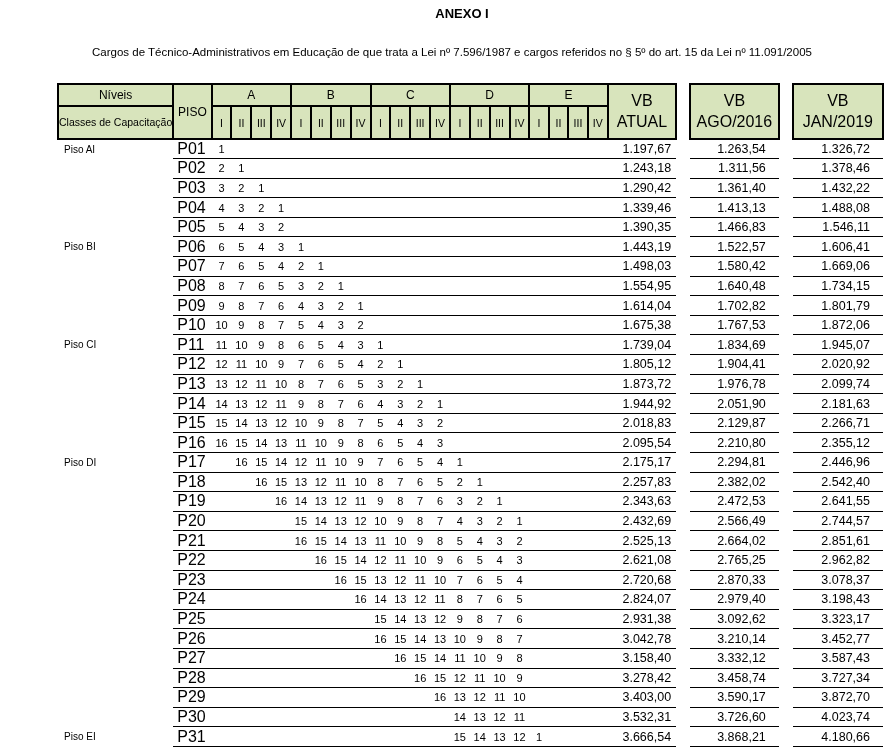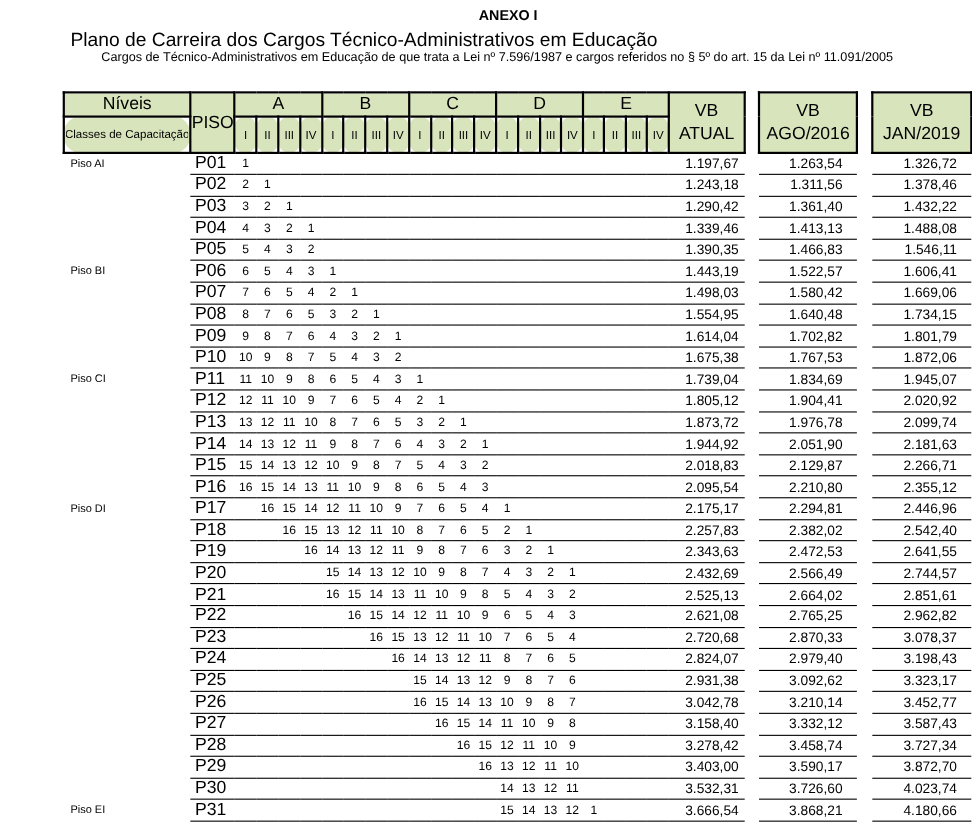--- a/index.html
+++ b/index.html
@@ -21,43 +21,42 @@
     text-align:center; font-size:11.5px;
   }
   table.career {
     position:absolute; left:57px; top:83px;
     border-collapse:collapse; table-layout:fixed;
   }
   table.career th, table.career td { overflow:hidden; white-space:nowrap; }
   
   th.g {
     background:var(--green); border:2px solid var(--border);
-    font-weight:normal; font-size:16px; text-align:center; vertical-align:middle;
+    font-weight:normal; font-size:12px; text-align:center; vertical-align:middle;
   }
   th.small { font-size:10.5px; line-height:1.25; }
   th.lvl { font-size:10.5px; }
   th.vbh { font-size:16px; line-height:1.3; }
   th.gapc, td.gapc { background:var(--bg); border:none; }
   tr.h1 th { height:22px; }
-  tr.h2 th { height:33px;border-radius:15px; }
+  tr.h2 th { height:33px; }
   
   tbody td { height:19.6px; vertical-align:middle; font-size:11px; text-align:center; }
   td.b { border-bottom:1px solid var(--border); }
   td.glabel { text-align:left; padding-left:6px; font-size:10px; }
   td.piso { text-align:left; padding-left:4px; font-size:16px; }
   td.vb { font-size:12.5px; text-align:right; }
   td.vb.atual { padding-right:5px; }
   td.vb.proj { padding-right:13px; }
 </style>
 </head>
 <body>
 
 <div class="page">
   <div class="annex">ANEXO I</div>
-  <div class="title">Plano de Carreira dos Cargos Técnico-Administrativos em Educação</div>
   <div class="subtitle">Cargos de Técnico-Administrativos em Educação de que trata a Lei nº 7.596/1987 e cargos referidos no § 5º do art. 15 da Lei nº 11.091/2005</div>
   <table class="career">
       <colgroup>
         <col style="width: 76px;">
         <col style="width: 39px;">
         <col style="width: 20.65px;">
         <col style="width: 20.65px;">
         <col style="width: 20.65px;">
         <col style="width: 20.65px;">
         <col style="width: 20.65px;">

